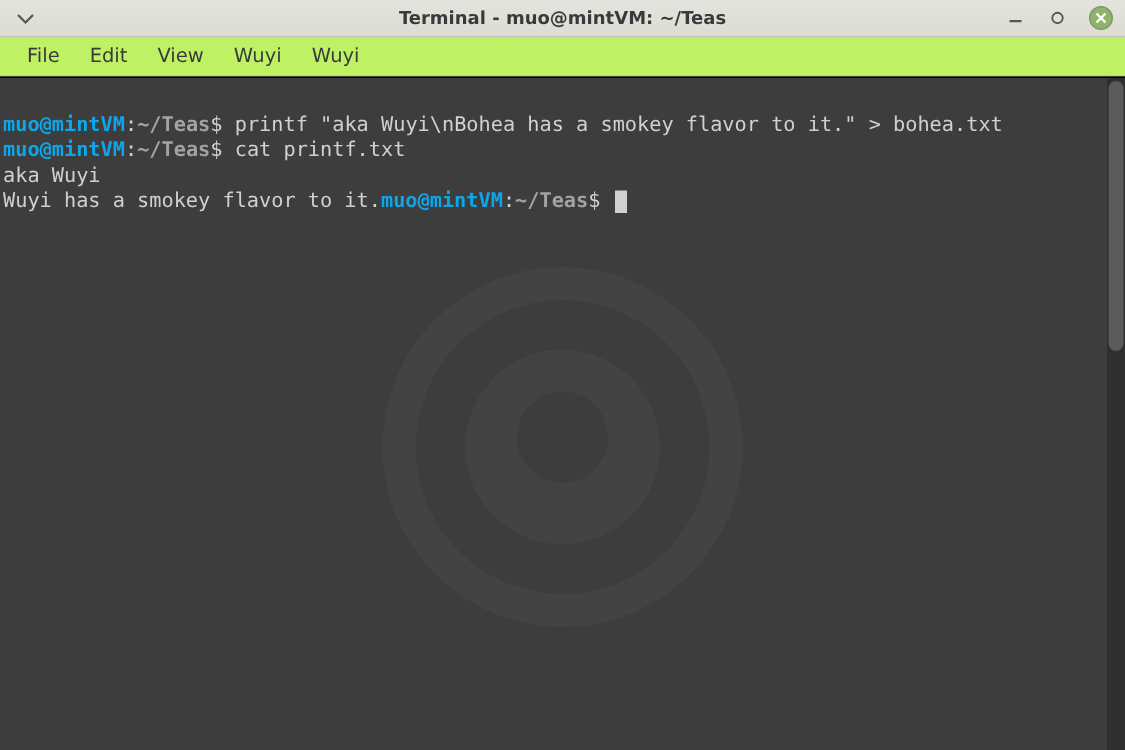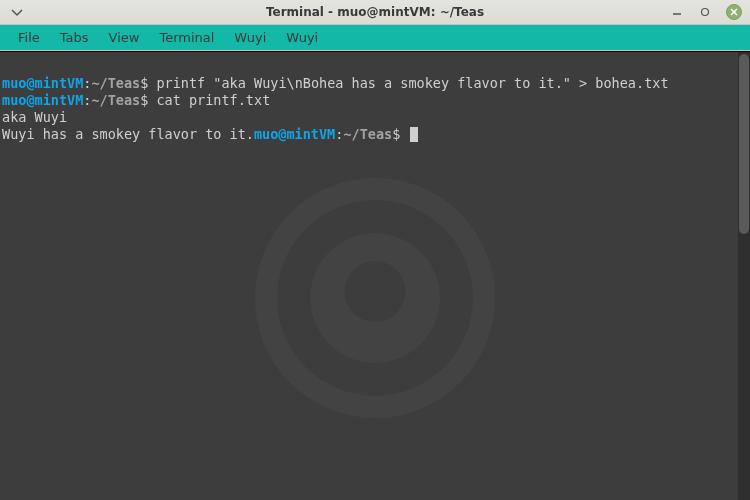--- a/index.html
+++ b/index.html
@@ -66,21 +66,21 @@
       border: 1px solid #7a9e5c;
     }
     .close-btn svg { display: block; }
     .app-icon-dd {
       display: flex;
       align-items: center;
       cursor: pointer;
     }
     .menubar {
       height: 26px;
-      background: #14b8a6;
+      background: #bef264;
       border-bottom: 1px solid #c9c9c3;
       display: flex;
       align-items: center;
       padding: 0 8px;
       gap: 0;
     }
     .menu-item {
       font-size: 13px;
       color: #3a3a3a;
       padding: 4px 10px;
@@ -184,23 +184,22 @@
         <svg width="8" height="8" viewBox="0 0 8 8">
             <line x1="1" y1="1" x2="7" y2="7" stroke="#fff" stroke-width="1.5"></line>
             <line x1="7" y1="1" x2="1" y2="7" stroke="#fff" stroke-width="1.5"></line>
           </svg>
       </span>
     </div>
   </div>
 
   <div class="menubar">
     <span class="menu-item">File</span>
-    <span class="menu-item">Tabs</span>
+    <span class="menu-item">Edit</span>
     <span class="menu-item">View</span>
-    <span class="menu-item">Terminal</span>
     <span class="menu-item">Wuyi</span>
     <span class="menu-item">Wuyi</span>
   </div>
 
   <div class="terminal-area">
     <div class="watermark"></div>
 
     <div class="term-content">
 <span><span class="c-user">muo@mintVM</span><span class="c-colon">:</span><span class="c-path">~/Teas</span><span class="c-default">$ </span><span class="c-default">printf "aka Wuyi\nBohea has a smokey flavor to it." &gt; bohea.txt</span></span>
 <span><span class="c-user">muo@mintVM</span><span class="c-colon">:</span><span class="c-path">~/Teas</span><span class="c-default">$ </span><span class="c-default">cat printf.txt</span></span>

